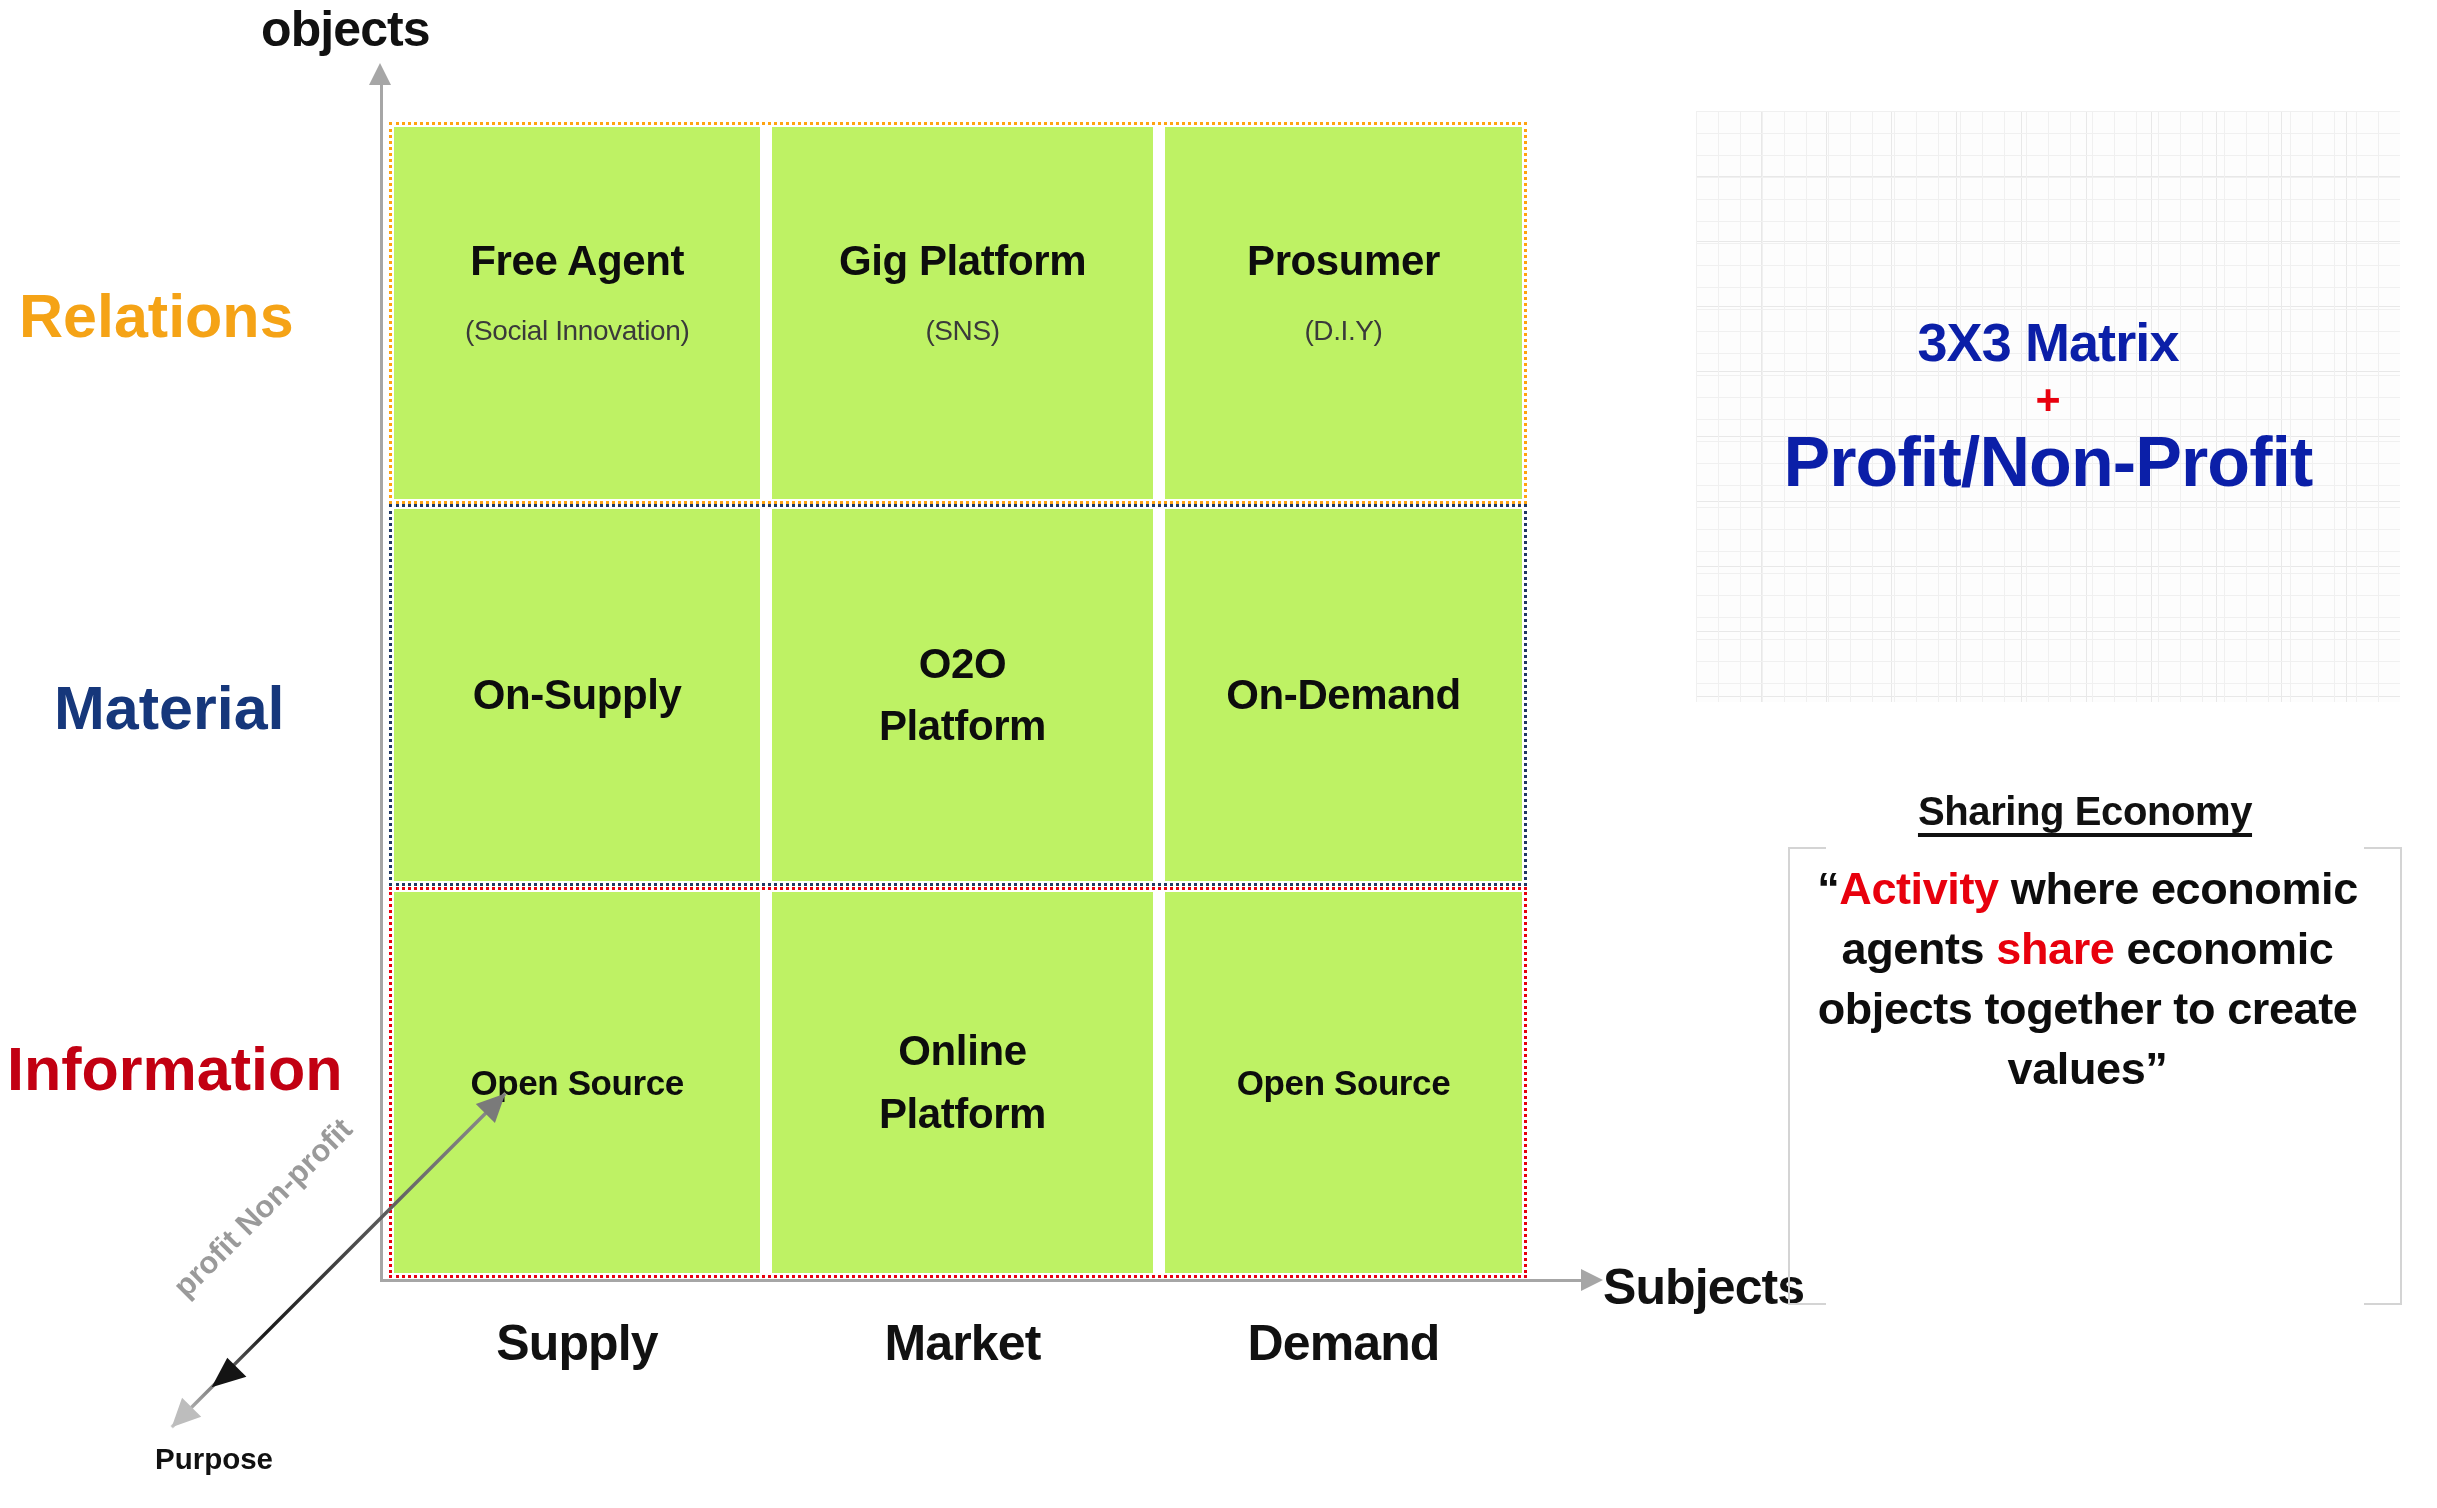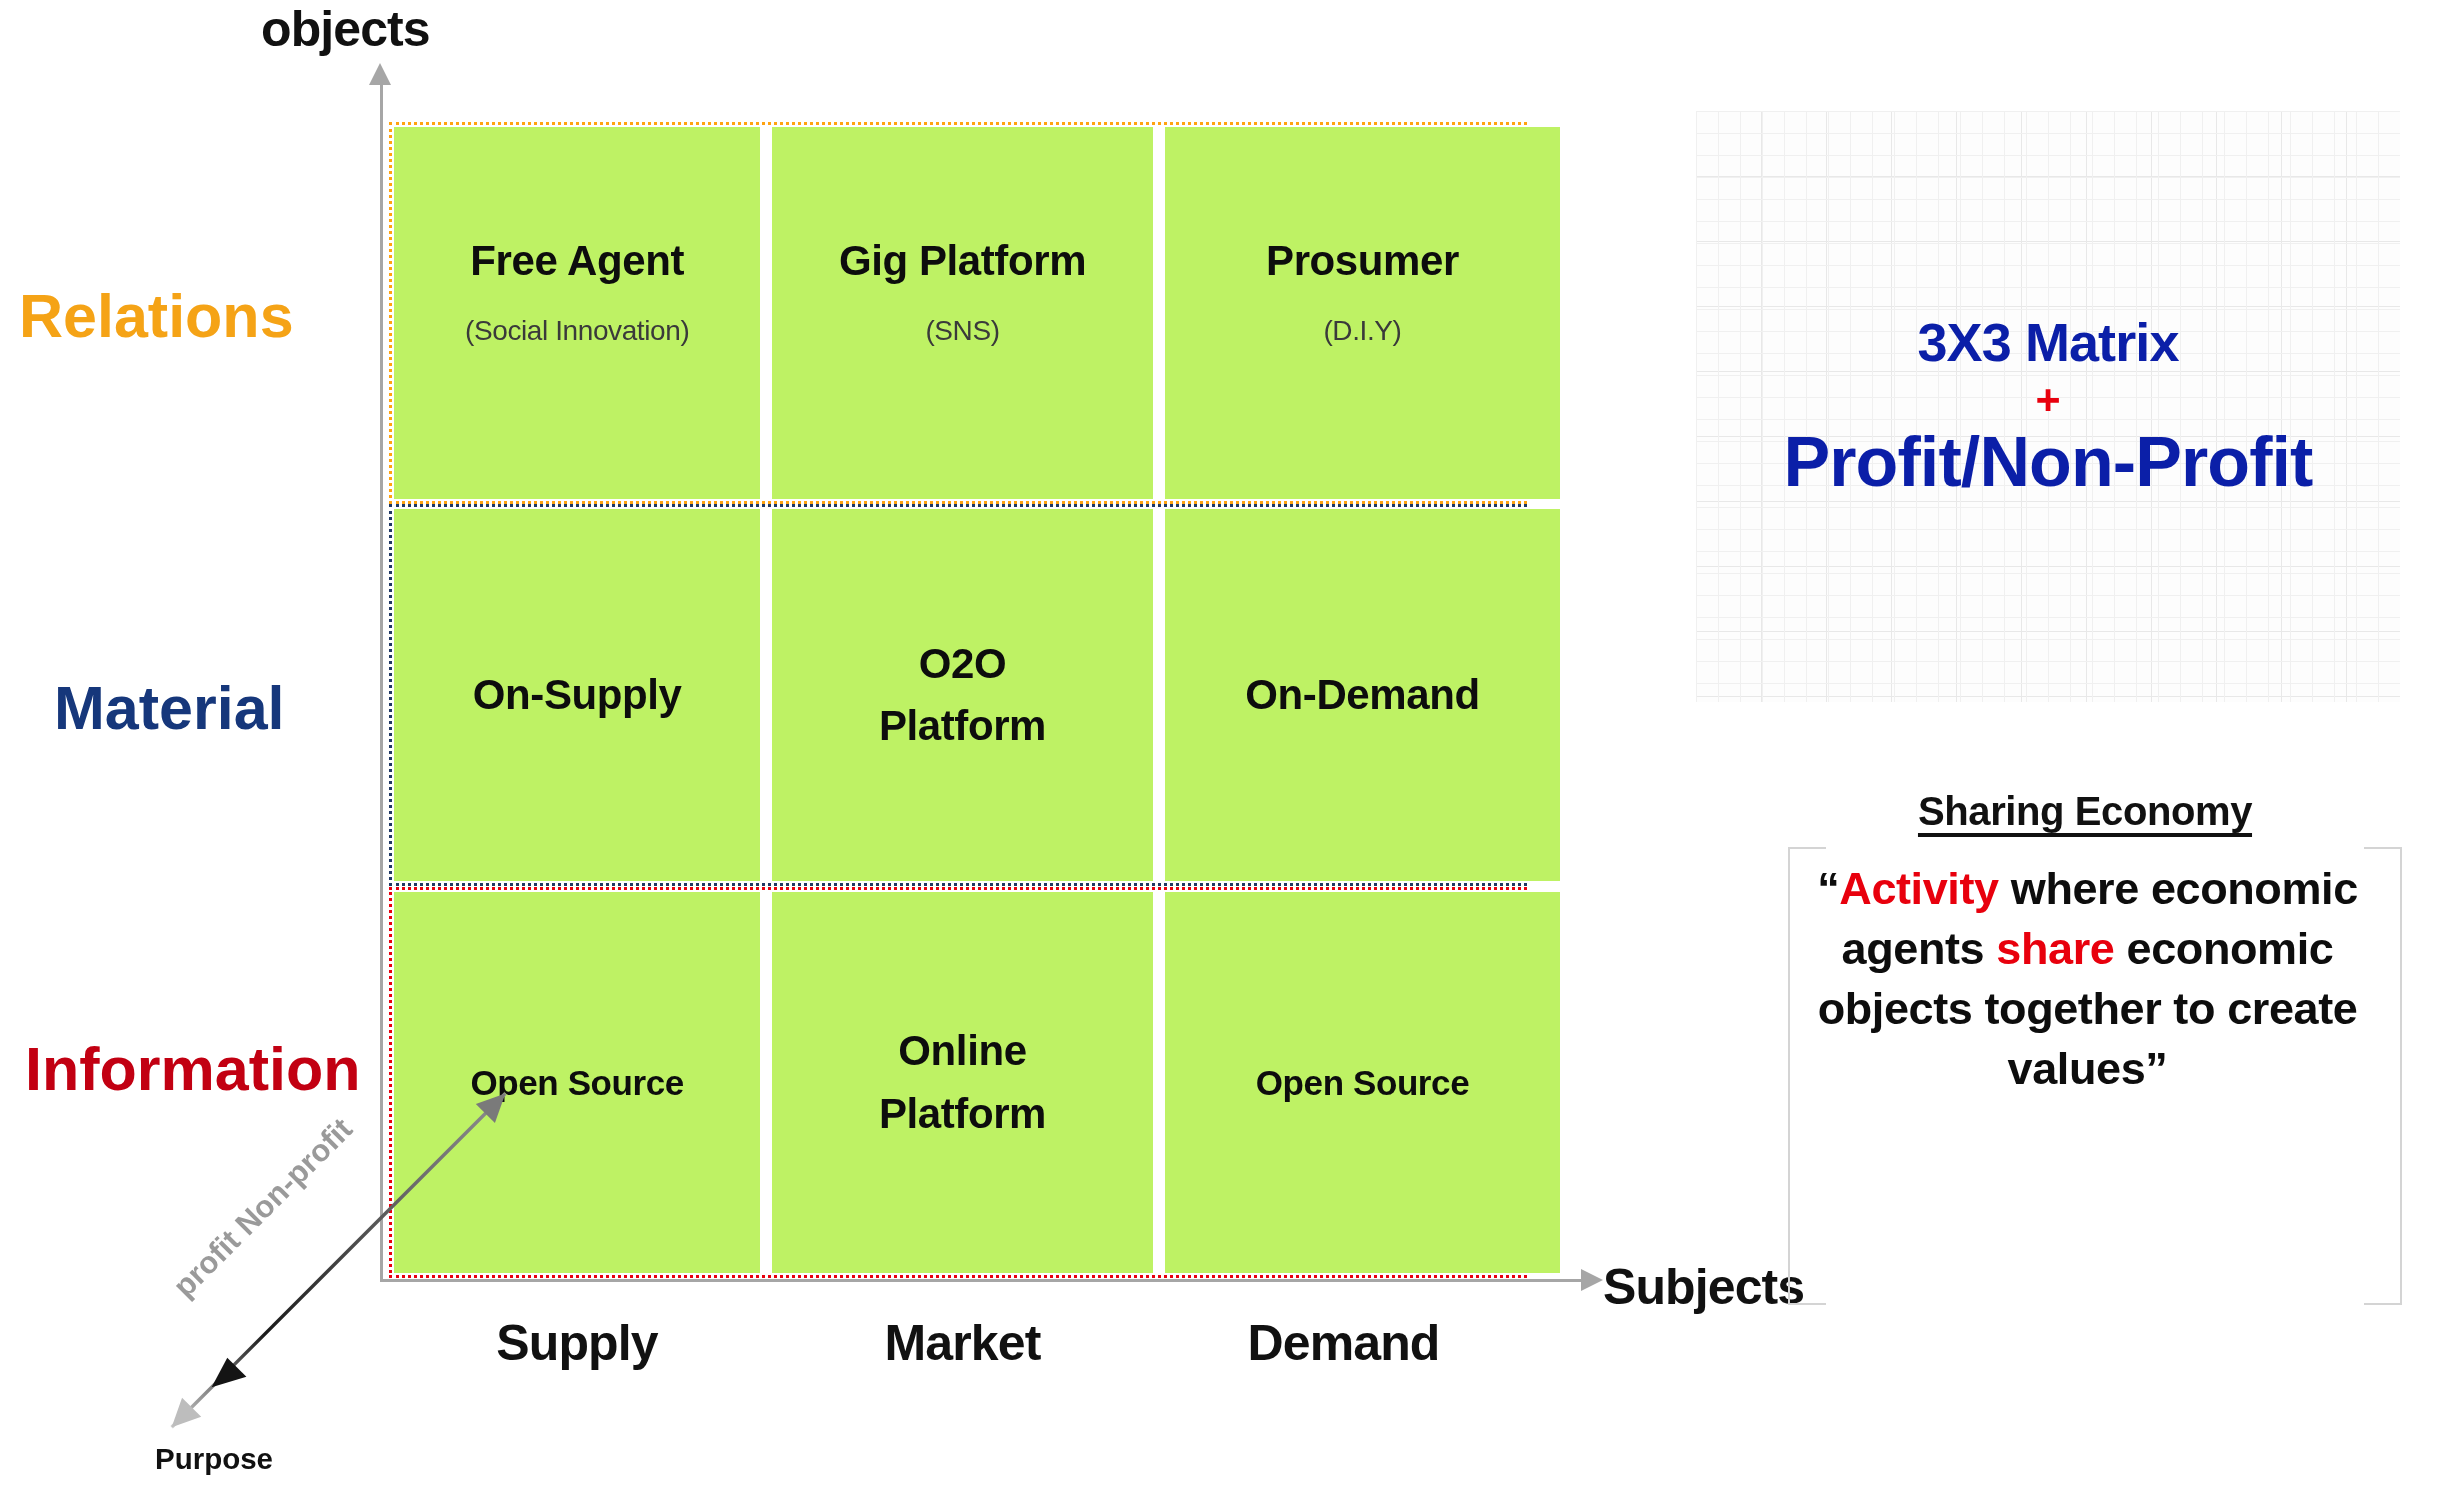--- a/index.html
+++ b/index.html
@@ -20,40 +20,40 @@
            border-bottom:22.6px solid #a6a6a6;}
   #x-axis{left:380px;top:1279px;width:1208px;height:2.6px;background:#a6a6a6;}
   #x-arrow{left:1581px;top:1269px;width:0;height:0;
            border-top:11.3px solid transparent;border-bottom:11.3px solid transparent;
            border-left:22.6px solid #a6a6a6;}
 
   
   .row-label{font-size:61px;font-weight:bold;white-space:nowrap;}
   #label-relations{left:19px;top:281px;color:#F5A316;}
   #label-material{left:54px;top:673px;color:#16377B;}
-  #label-information{left:25px;top:1034px;color:#C20012;}
+  #label-information{left:7px;top:1034px;color:#C20012;}
 
   
   #matrix{left:389px;top:122px;width:1138px;height:1155px;}
   .row-band{position:absolute;left:0;width:1138px;box-sizing:border-box;}
   #band-relations{top:0px;height:382px;border:3.5px dotted #FFA310;}
   #band-material{top:382px;height:382px;border:3.5px dotted #1F3864;}
   #band-information{top:765px;height:391px;border:3.5px dotted #E8000D;}
 
   .cell{position:absolute;background:#bef264;display:flex;flex-direction:column;
         align-items:center;justify-content:center;text-align:center;box-sizing:border-box;}
   .cell .main{font-size:42px;font-weight:bold;color:#0d0d0d;line-height:1.12;letter-spacing:-0.4px;}
   .cell .main.two-line{line-height:1.48;}
   .cell .sub{font-size:28px;font-weight:normal;color:#3a3a3a;margin-top:31px;letter-spacing:-0.4px;}
   .cell .main.small{font-size:35px;}
 
   
   .col0{left:5.2px;width:366px;}
   .col1{left:383px;width:381px;}
-  .col2{left:776px;width:395px;}
+  .col2{left:776px;width:357px;}
 
   
   .r0{top:5.2px;height:372px;}
   .r1{top:387px;height:372px;}
   .r2{top:770px;height:381px;}
 
   
   .r0 .inner{margin-top:-42px;}
 
   

